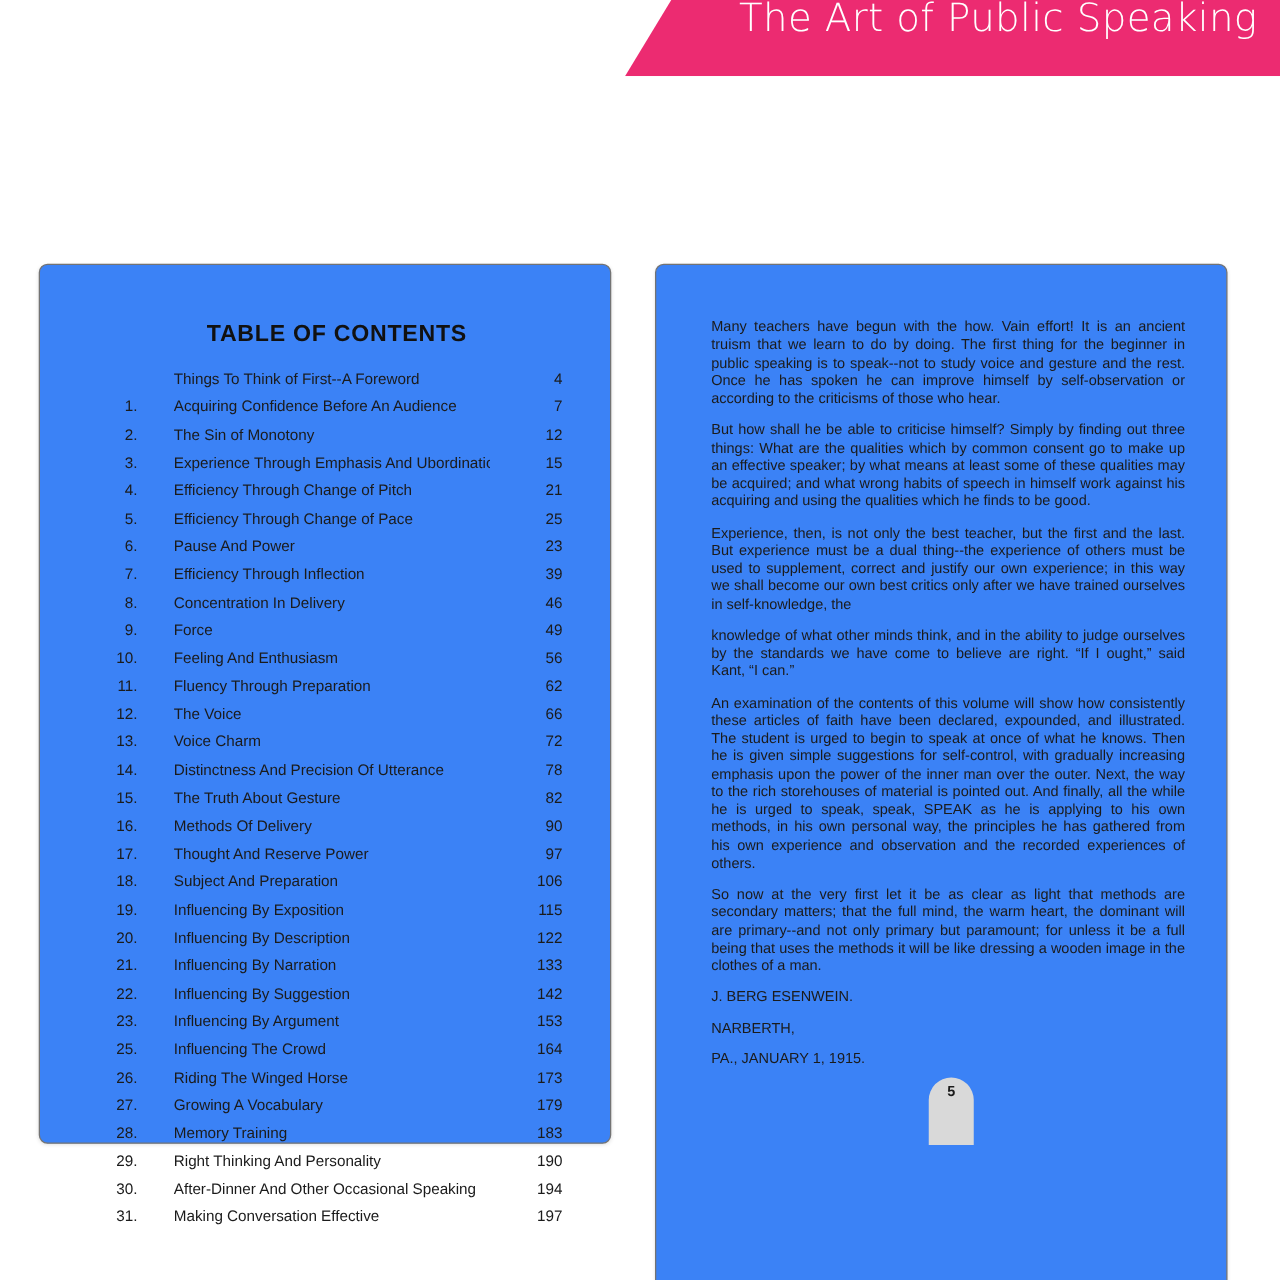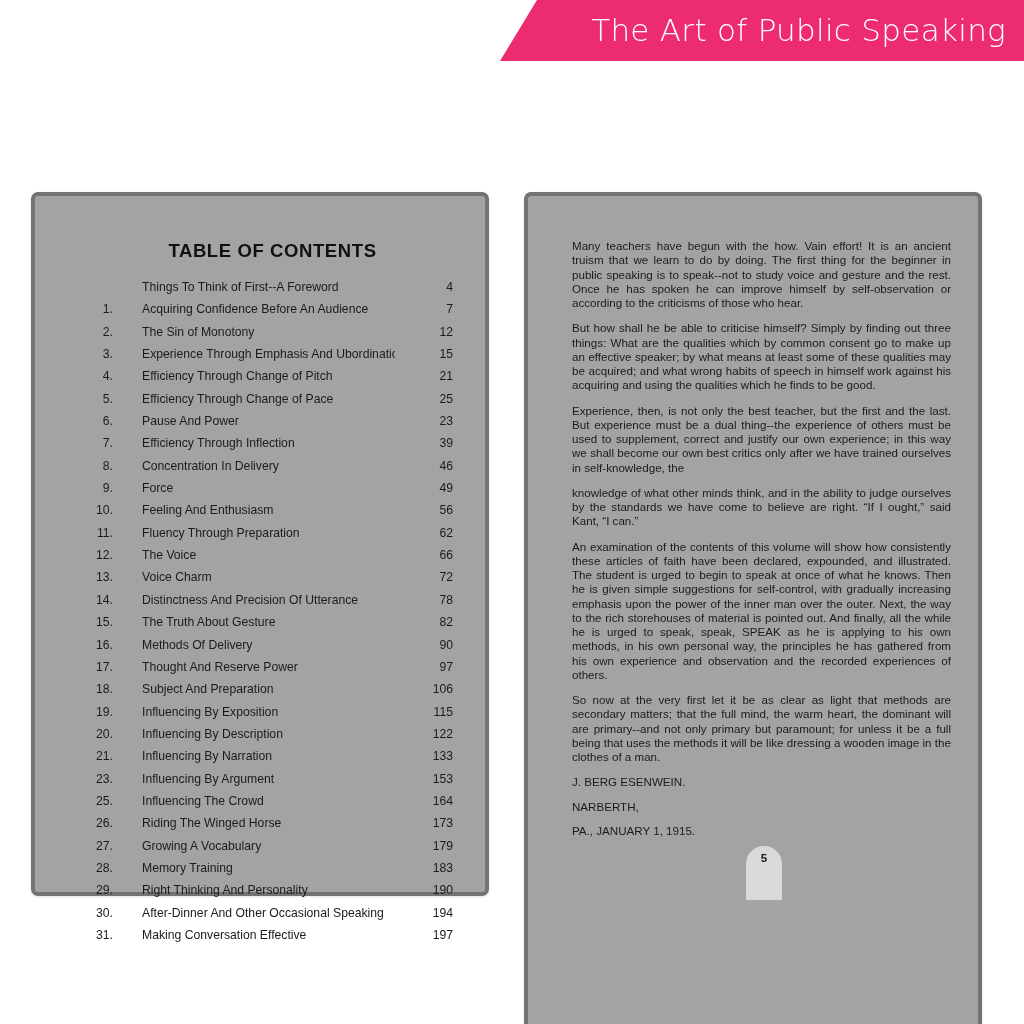--- a/index.html
+++ b/index.html
@@ -20,43 +20,44 @@
   #header-banner {
     position: absolute;
     top: 0;
     left: 500px;
     width: 524px;
     height: 61px;
     background: #ec2b71;
     -webkit-clip-path: polygon(37px 0, 524px 0, 524px 61px, 0 61px);
     clip-path: polygon(37px 0, 524px 0, 524px 61px, 0 61px);
     display: flex;
-    align-items: center;
+    align-items: flex-start;
     justify-content: flex-end;
     box-sizing: border-box;
     padding-right: 18px;
   }
   #header-title {
     color: #ffffff;
     font-family: "DejaVu Sans", sans-serif;
     font-size: 31px;
     font-weight: 300;
     letter-spacing: 0.3px;
     line-height: 1;
     white-space: nowrap;
   }
 
   
   .page-card {
     position: absolute;
-    background: #a3a3a3;
-    border: 4px solid #737373;
+    background: #3b82f6;
+    border: 1px solid #737373;
     border-radius: 7px;
     box-shadow: 0 1px 3px rgba(0,0,0,0.10), 0 0 0 0.5px rgba(0,0,0,0.02);
     box-sizing: border-box;
+    margin-top: 19px;
   }
   #page-left {
     left: 31px;
     top: 192px;
     width: 458px;
     height: 704px;
   }
   #page-right {
     left: 524px;
     top: 192px;
@@ -267,20 +268,25 @@
         </li>
         <li class="toc-row">
           <span class="toc-num">20.</span>
           <span class="toc-title">Influencing By Description</span>
           <span class="toc-page">122</span>
         </li>
         <li class="toc-row">
           <span class="toc-num">21.</span>
           <span class="toc-title">Influencing By Narration</span>
           <span class="toc-page">133</span>
+        </li>
+        <li class="toc-row">
+          <span class="toc-num">22.</span>
+          <span class="toc-title">Influencing By Suggestion</span>
+          <span class="toc-page">142</span>
         </li>
         <li class="toc-row">
           <span class="toc-num">23.</span>
           <span class="toc-title">Influencing By Argument</span>
           <span class="toc-page">153</span>
         </li>
         <li class="toc-row">
           <span class="toc-num">25.</span>
           <span class="toc-title">Influencing The Crowd</span>
           <span class="toc-page">164</span>

